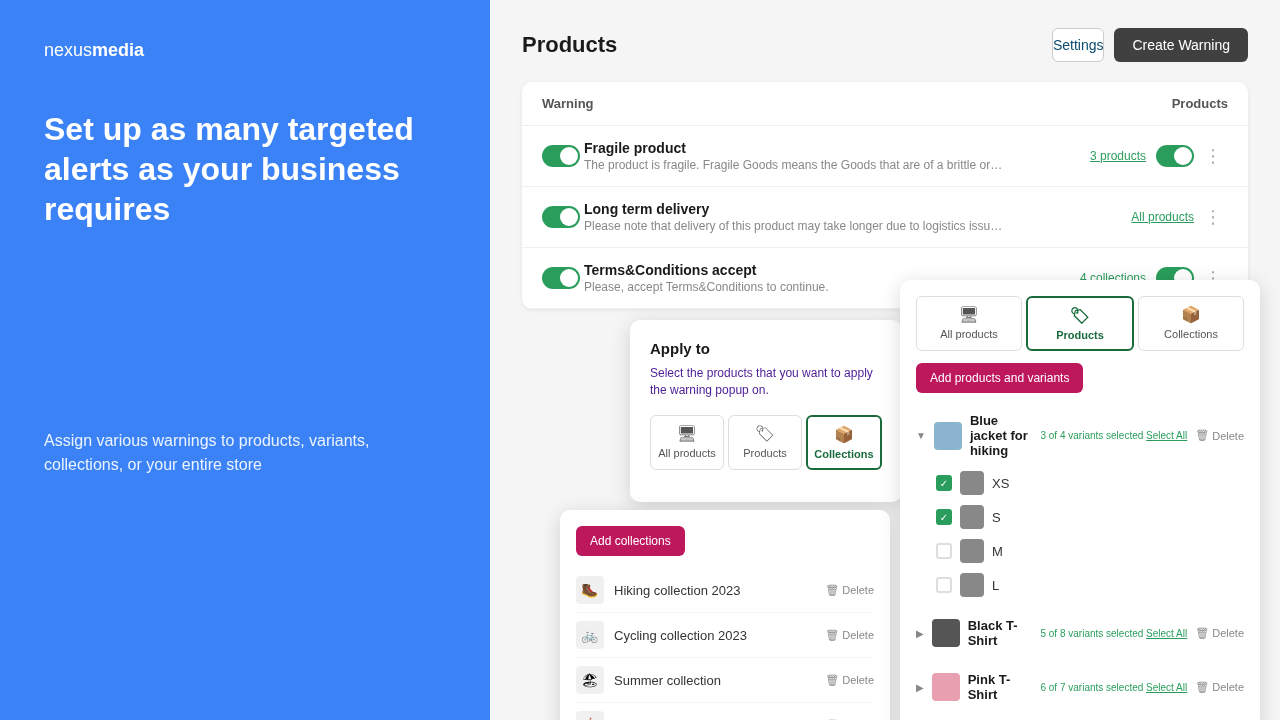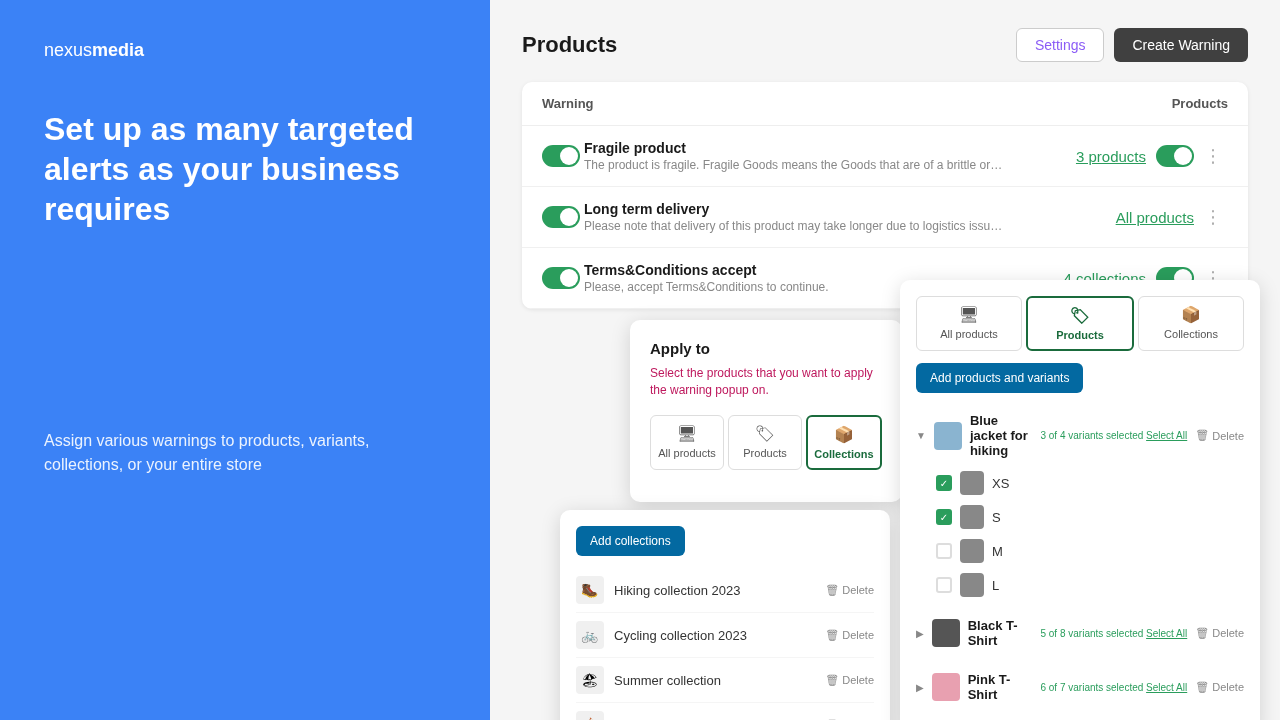--- a/index.html
+++ b/index.html
@@ -55,27 +55,27 @@
     .page-title {
       font-size: 22px;
       font-weight: 600;
       color: #1a1a1a;
     }
     .header-actions {
       display: flex;
       gap: 10px;
     }
     .btn-settings {
-      padding: 8px 18px;
+      padding: 8px 0;
       border: 1px solid #ccc;
       background: white;
       border-radius: 6px;
       font-size: 14px;
       cursor: pointer;
-      color: #8b5cf6;
+      color: #0c4a6e;
     }
     .btn-create {
       padding: 8px 18px;
       border: none;
       background: #404040;
       border-radius: 6px;
       font-size: 14px;
       cursor: pointer;
       color: white;
       font-weight: 500;
@@ -139,21 +139,21 @@
       text-overflow: ellipsis;
       max-width: 420px;
     }
     .warning-products {
       display: flex;
       align-items: center;
       gap: 10px;
     }
     .products-link {
       color: #2a9d5c;
-      font-size: 15px;
+      font-size: 12px;
       text-decoration: underline;
       cursor: pointer;
     }
     .toggle-green {
       width: 38px;
       height: 22px;
       background: #2a9d5c;
       border-radius: 11px;
       position: relative;
       flex-shrink: 0;
@@ -197,21 +197,21 @@
       z-index: 10;
     }
     .apply-popup-title {
       font-size: 15px;
       font-weight: 700;
       color: #1a1a1a;
       margin-bottom: 8px;
     }
     .apply-popup-desc {
       font-size: 12px;
-      color: #be185d;
+      color: #4c1d95;
       line-height: 1.4;
     }
 
     
     .tab-selector {
       display: flex;
       gap: 4px;
       margin-bottom: 12px;
     }
     .tab-btn {
@@ -242,21 +242,21 @@
       top: 100px;
       left: 20px;
       width: 330px;
       background: white;
       border-radius: 10px;
       box-shadow: 0 4px 20px rgba(0,0,0,0.15);
       padding: 16px;
       z-index: 10;
     }
     .add-btn {
-      background: #0369a1;
+      background: #be185d;
       color: white;
       border: none;
       padding: 8px 14px;
       border-radius: 6px;
       font-size: 12px;
       cursor: pointer;
       margin-bottom: 12px;
     }
     .collection-item {
       display: flex;

